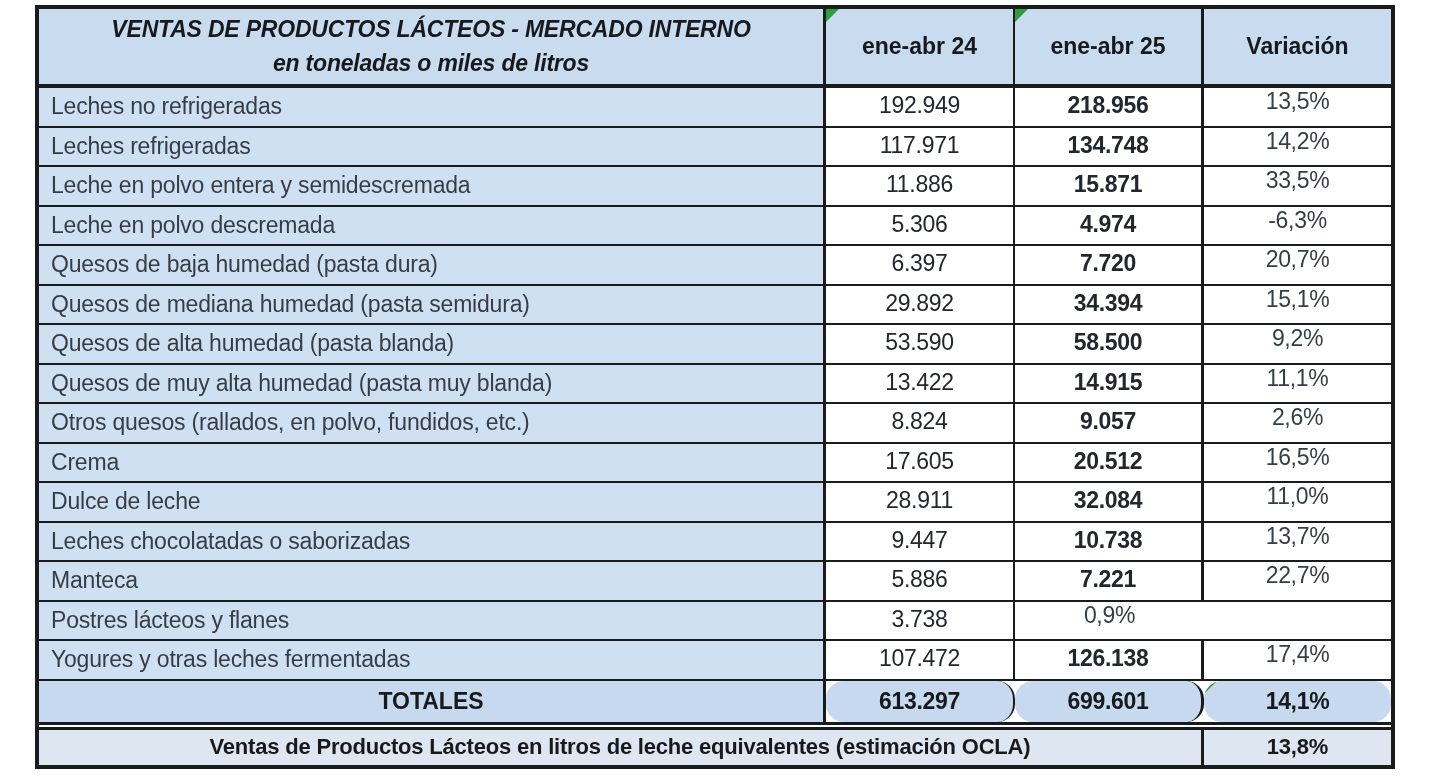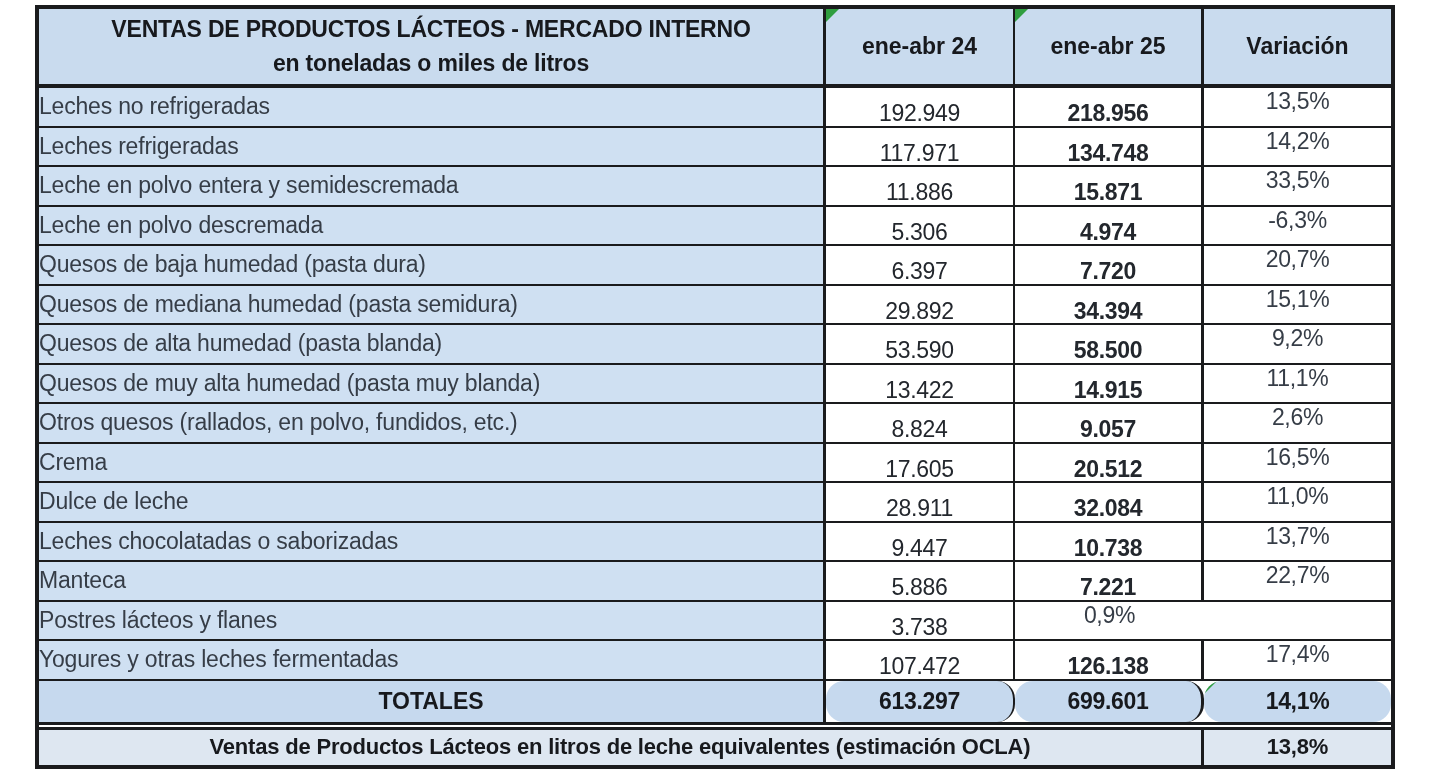--- a/index.html
+++ b/index.html
@@ -22,29 +22,29 @@
   .row{display:grid;grid-template-columns:787px 189px 189px 187px;}
   .cell{position:relative;display:flex;overflow:hidden;}
   .c1{border-right:3px solid var(--line);}
   .c2{border-right:2px solid var(--line);}
   .c3{border-right:3px solid var(--line);font-weight:bold;}
 
   
   .header-row{height:75px;border-bottom:4px solid var(--line);}
   .header-row .cell{background:var(--blue-head);}
   .title-cell{flex-direction:column;align-items:center;justify-content:center;gap:7px;
-    font-weight:bold;font-size:23px;color:var(--ink-bold);letter-spacing:-0.2px;}
+    font-weight:bold;font-size:23px;color:var(--ink-bold);letter-spacing:-0.2px;font-style:italic;}
   .colhead{align-items:center;justify-content:center;font-weight:bold;font-size:23px;color:var(--ink-bold);}
 
   
   .data-row{height:37.5px;border-bottom:2px solid var(--line);}
   .data-row:nth-last-of-type(1){border-bottom-width:4px;}
-  .name{background:var(--blue-name);align-items:center;padding-left:0;font-size:23px;
+  .name{background:var(--blue-name);align-items:center;padding-left:12px;font-size:23px;
     color:var(--ink);letter-spacing:-0.2px;}
-  .num{background:#ffffff;justify-content:center;align-items:flex-start;padding-top:12px;
+  .num{background:#ffffff;justify-content:center;align-items:flex-start;padding-top:4px;
     font-size:23px;color:var(--ink-num);letter-spacing:-0.3px;}
   .pct{background:#ffffff;justify-content:center;align-items:flex-start;padding-top:0;
     font-size:23px;color:var(--ink);letter-spacing:-0.3px;}
 
   
   .totals-row{height:41px;border-bottom:3px solid var(--line);}
   .totals-row .cell{background:var(--blue-tot);font-weight:bold;color:var(--ink-bold);font-size:23px;}
   .totals-row .lbl{align-items:center;justify-content:center;}
   .totals-row .num,.totals-row .pct{background:var(--blue-tot);align-items:center;padding-top:0;border-radius:18px;}
 

